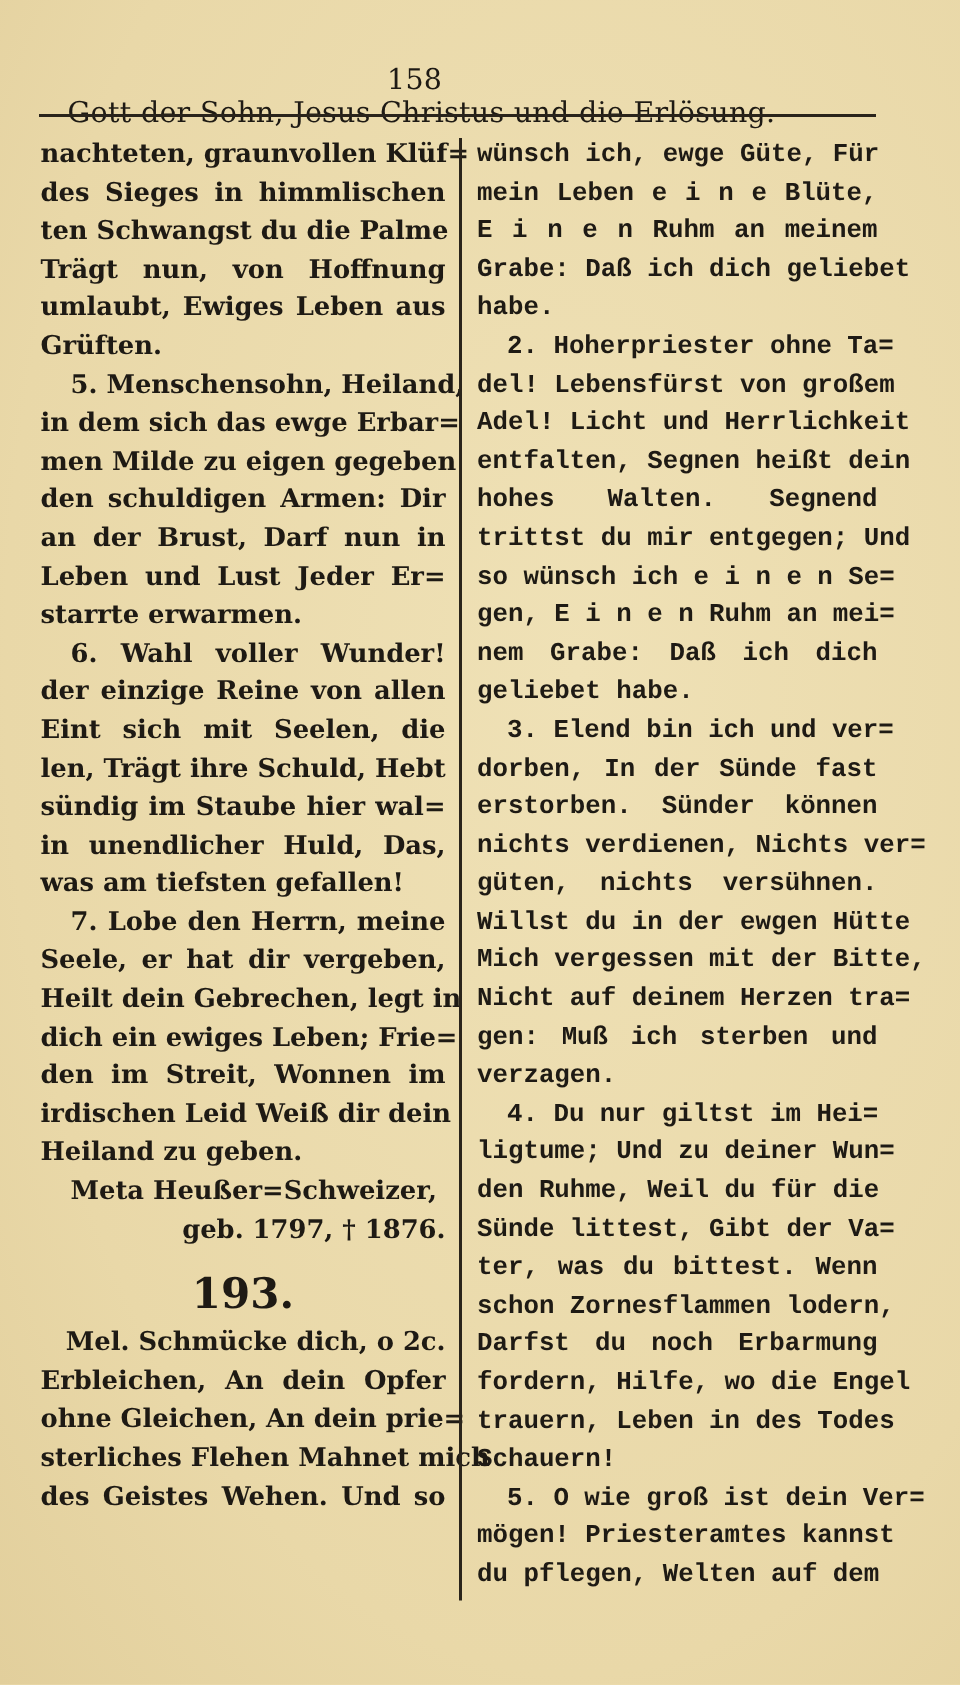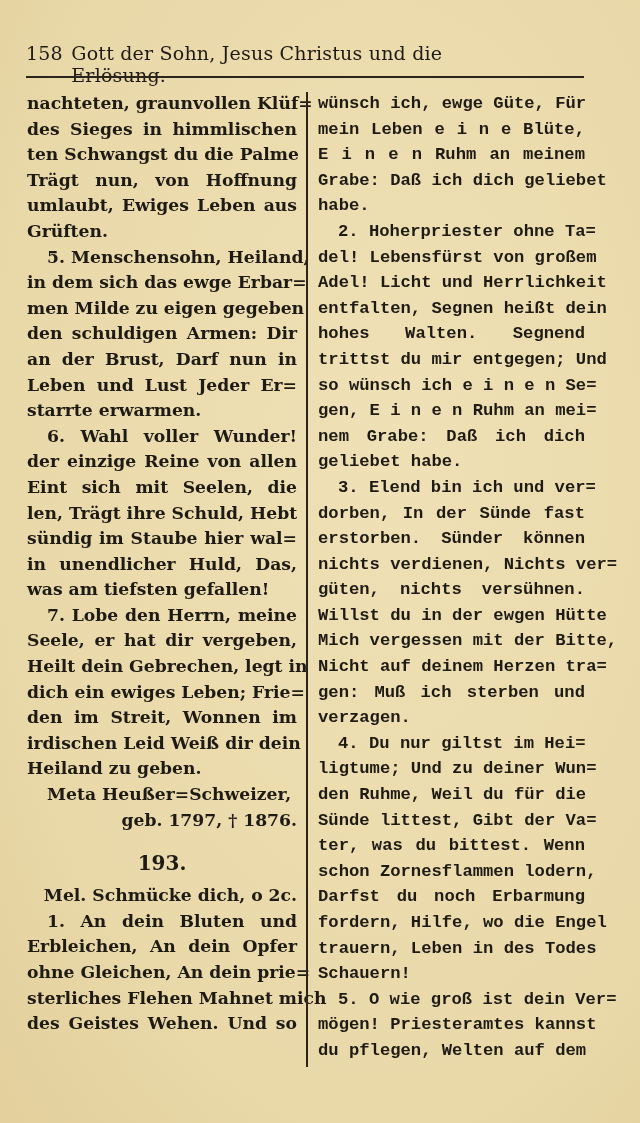--- a/index.html
+++ b/index.html
@@ -6,22 +6,22 @@
   body {
     width: 640px; height: 1123px; overflow: hidden;
     background: #ecdcae;
     background-image: radial-gradient(ellipse at 60% 40%, #efe1b6 0%, #e9d8a8 70%, #e2cf9c 100%);
     font-family: "DejaVu Serif", serif;
     color: #1e1a14;
     position: relative;
   }
   .page-header {
     position: absolute; left: 26px; top: 42px; width: 510px;
-    display: flex; align-items: flex-start;
-    font-size: 19px; letter-spacing: 0.2px;
+    display: flex; align-items: center;
+    font-size: 19px; letter-spacing: 0.2px; flex-direction: column;
   }
   .page-number { width: 46px; }
   .header-rule {
     position: absolute; left: 26px; top: 76px; width: 558px; height: 2px;
     background: #2a241b;
   }
   .col {
     position: absolute; top: 91px;
     font-size: 17.2px; line-height: 25.6px;
   }
@@ -35,21 +35,21 @@
     display: block; white-space: nowrap;
     text-align: justify; text-align-last: justify;
     font-weight: bold;
   }
   .line.last { text-align-last: left; }
   .line.indent { padding-left: 20px; }
   .line.right { text-align: right; text-align-last: right; }
   .attrib { font-weight: bold; }
   .hymn-number {
     display: block; text-align: center;
-    font-size: 20px; line-height: 40px; font-weight: bold;
+    font-size: 28px; line-height: 40px; font-weight: bold;
     margin-top: 10px;
     font-family: "DejaVu Serif", serif;
   }
   .melody { display: block; text-align: right; font-weight: bold; }
 </style>
 </head>
 <body>
 
 <div class="page-header">
   <span class="page-number">158</span>
@@ -93,21 +93,20 @@
     <span class="line">irdischen Leid Weiß dir dein</span>
     <span class="line last">Heiland zu geben.</span>
   </div>
   <div>
     <span class="line indent last attrib">Meta Heußer=Schweizer,</span>
     <span class="line right attrib">geb. 1797, † 1876.</span>
   </div>
   <div>
     <span class="hymn-number">193.</span>
     <span class="melody">Mel. Schmücke dich, o 2c.</span>
-    <span class="line indent">1. An dein Bluten und</span>
     <span class="line">Erbleichen, An dein Opfer</span>
     <span class="line">ohne Gleichen, An dein prie=</span>
     <span class="line">sterliches Flehen Mahnet mich</span>
     <span class="line">des Geistes Wehen. Und so</span>
   </div>
 </div>
 
 <div class="col-divider"></div>
 
 <div class="col col-right">

